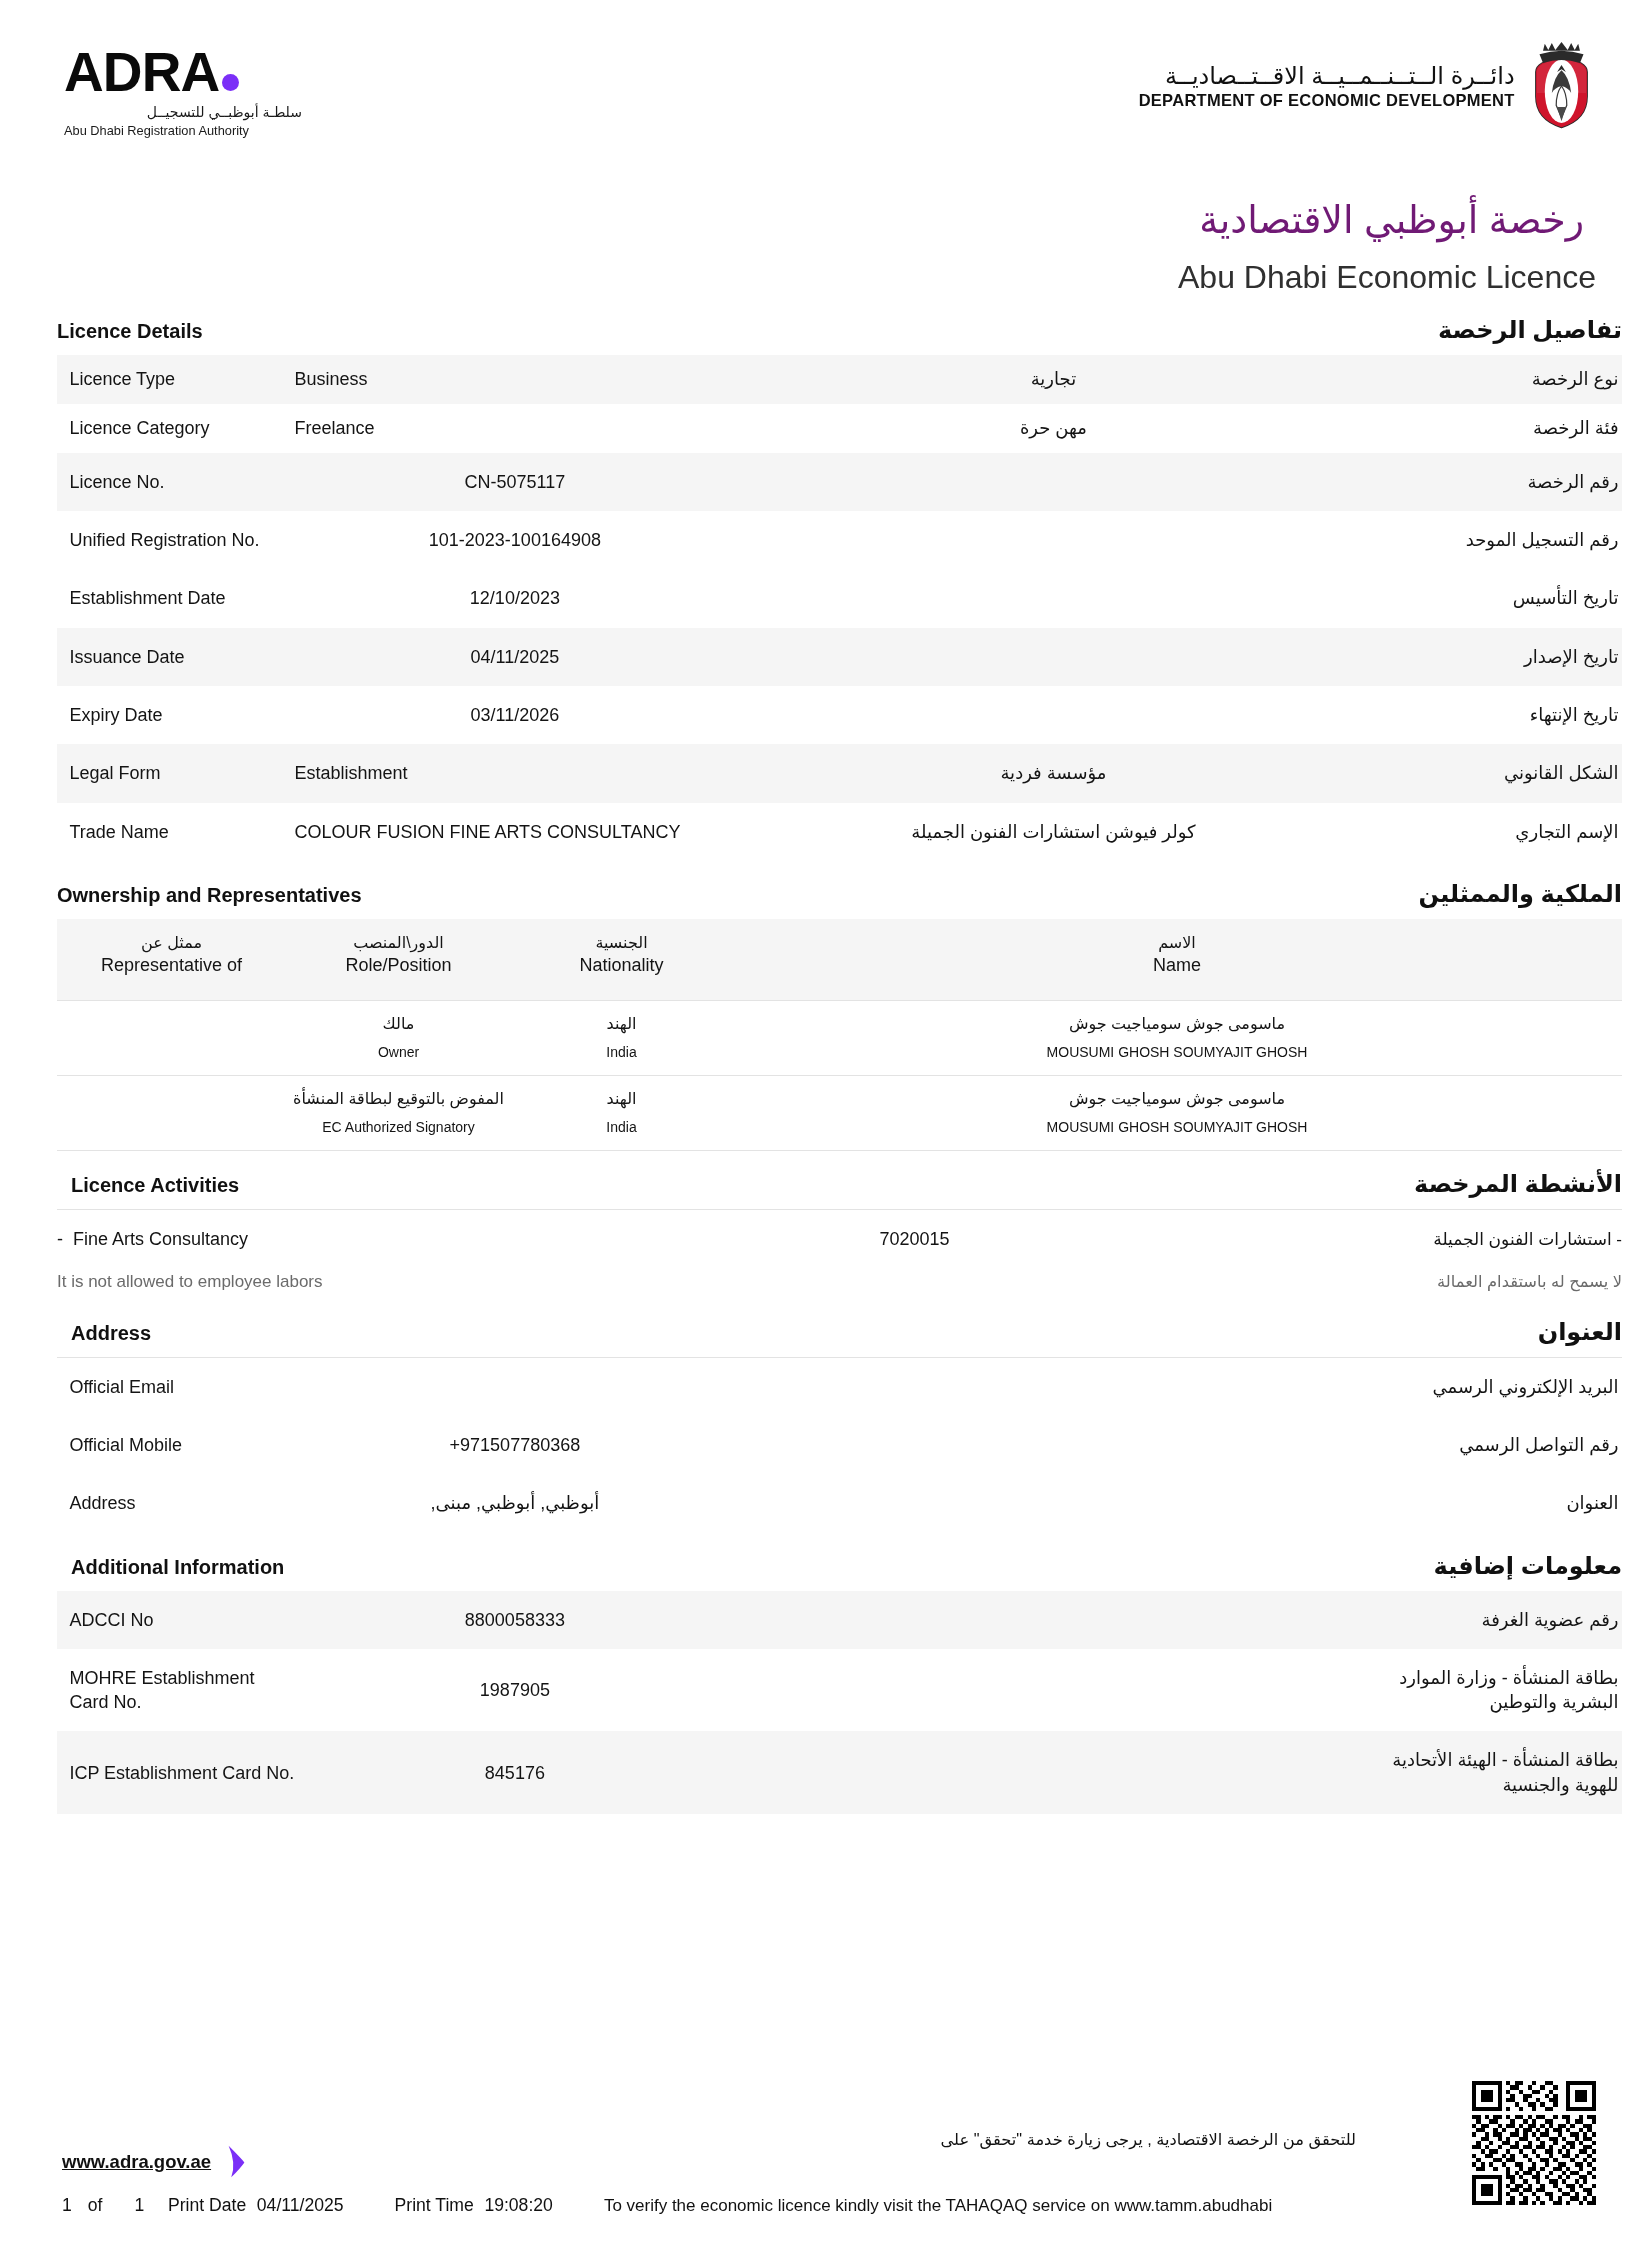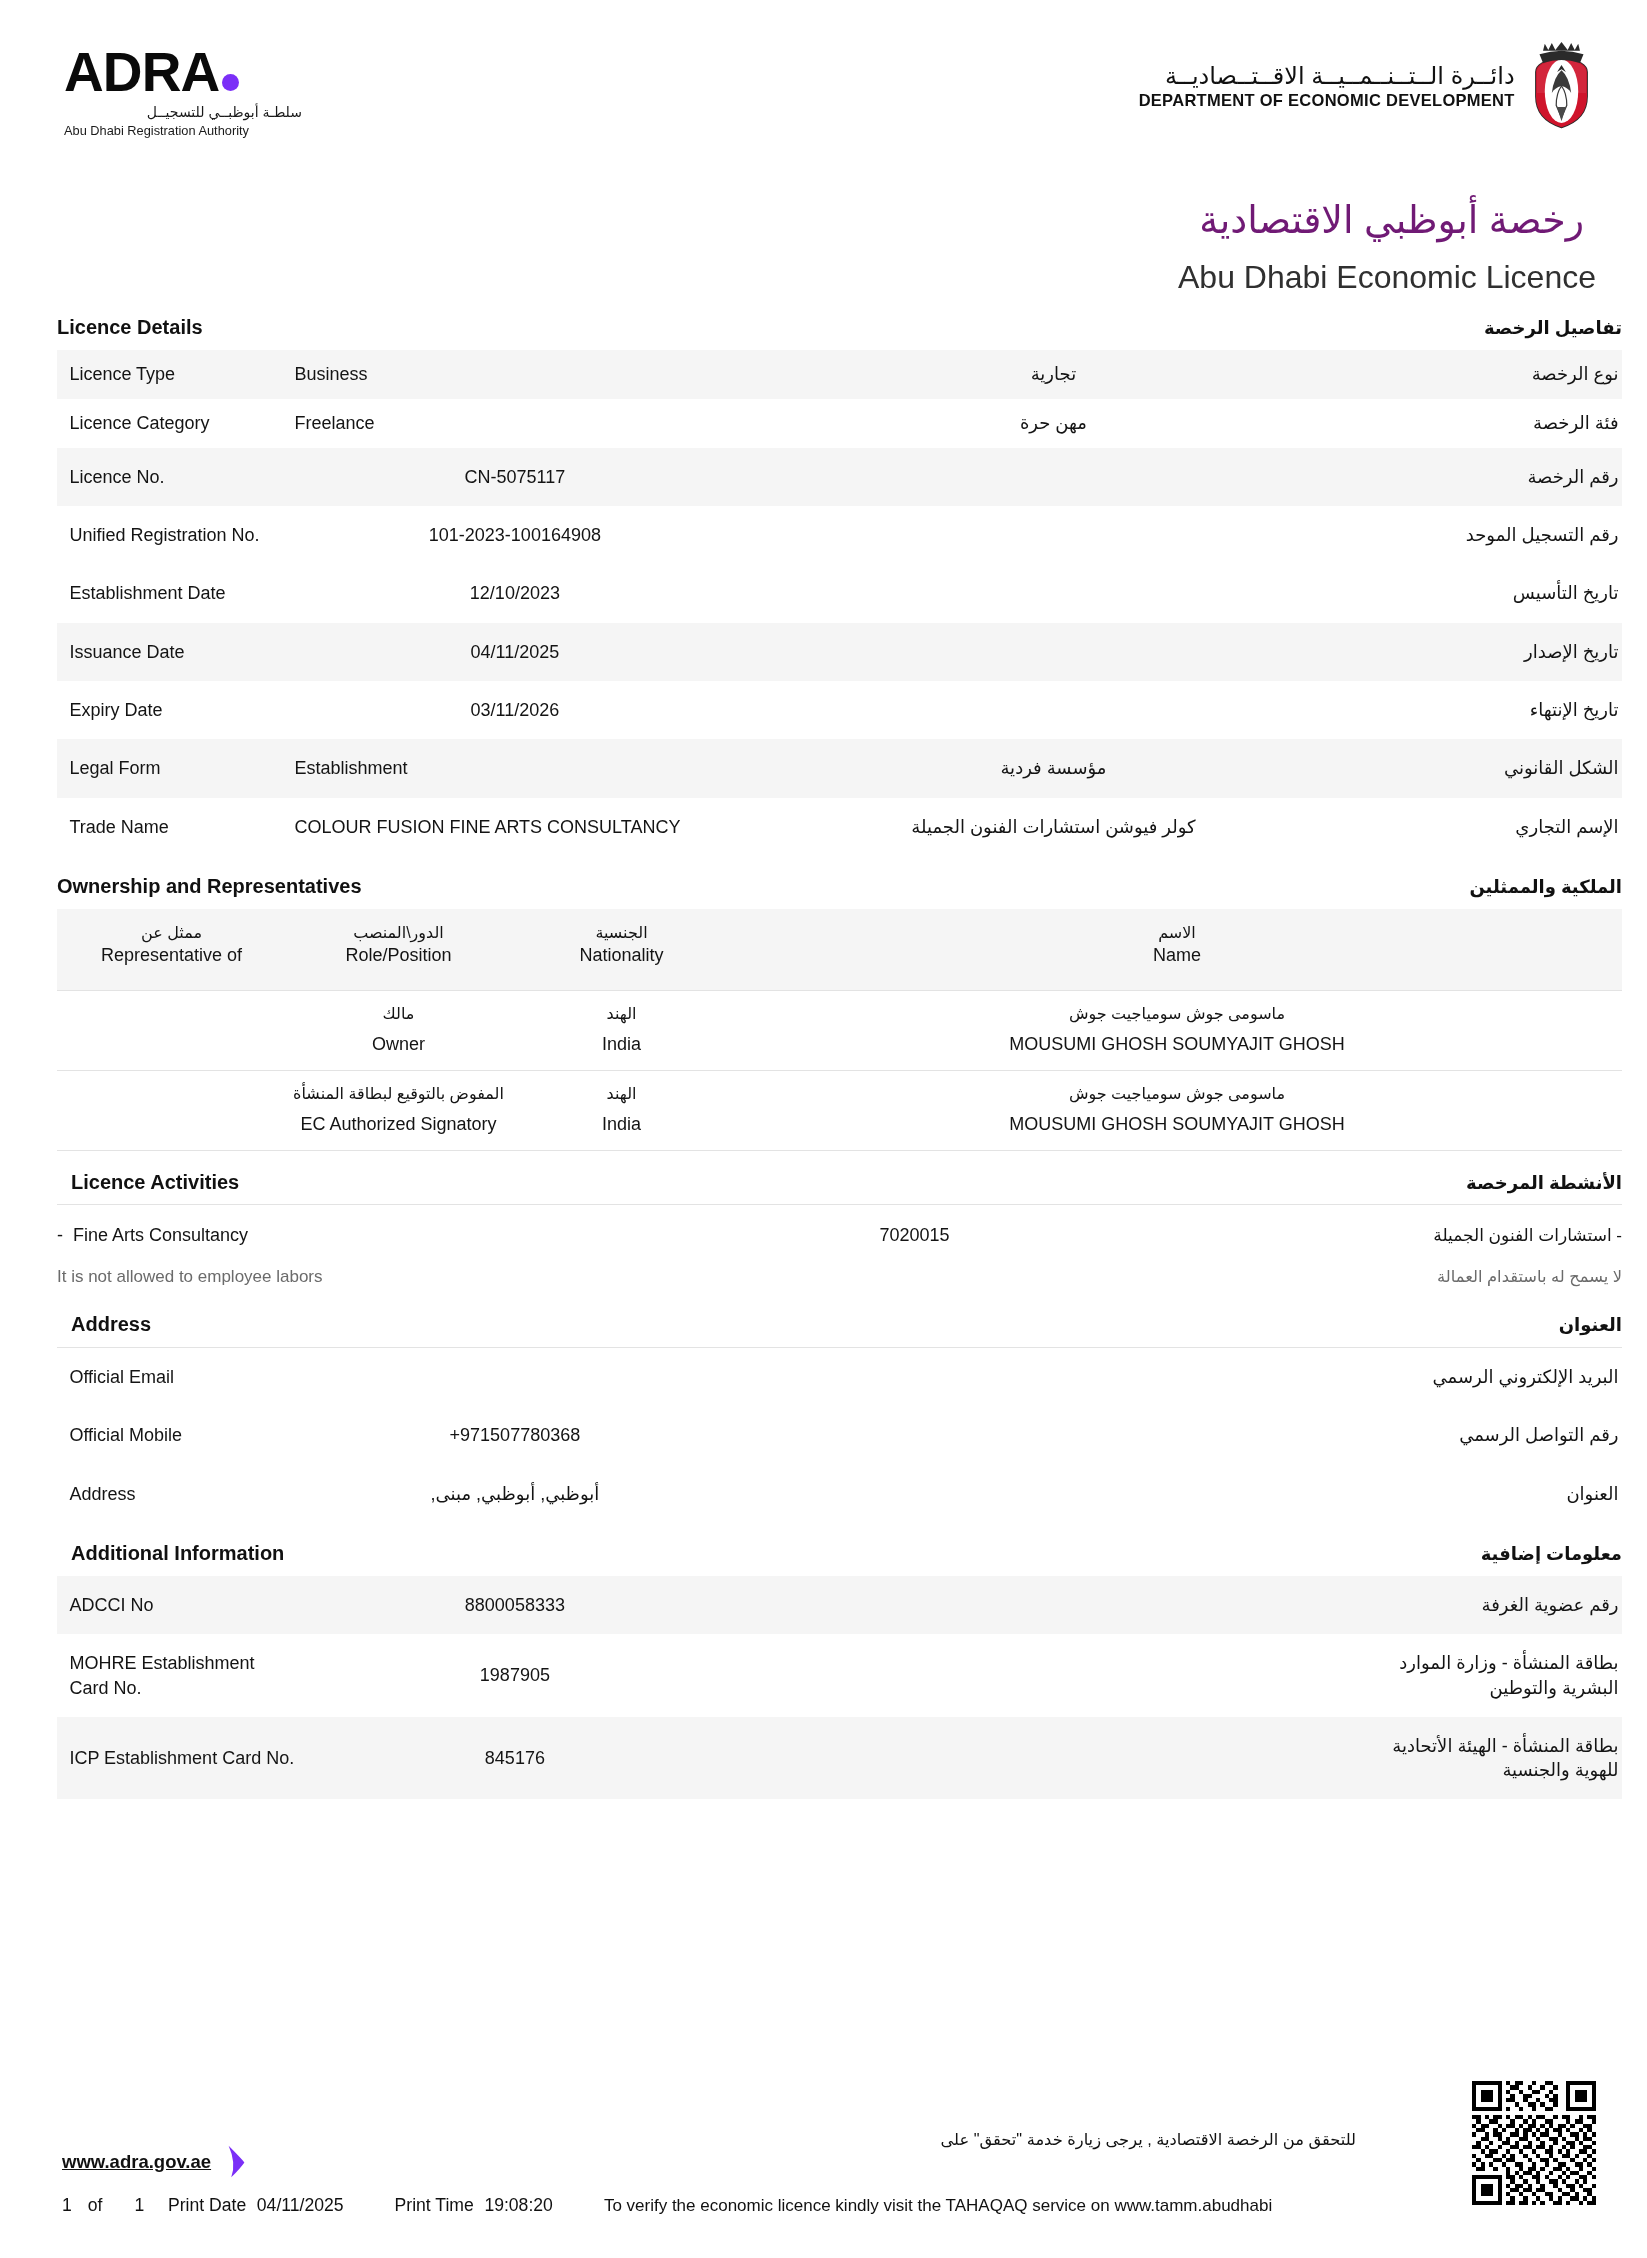--- a/index.html
+++ b/index.html
@@ -130,21 +130,21 @@
     align-items: baseline;
     padding: 19.4px 0 10.6px 0;
   }
   .section-head.indent { padding-left: 14px; padding-right: 0; }
   .section-title-en {
     font-size: 20px;
     font-weight: bold;
     color: #111;
   }
   .section-title-ar {
-    font-size: 18px;
+    font-size: 24px;
     font-weight: bold;
     color: #111;
     direction: rtl;
   }
 
   
   .kv-table {
     width: 100%;
     border-collapse: collapse;
     table-layout: fixed;
@@ -204,21 +204,21 @@
     border-bottom: 0.9px solid #e3e3e3;
   }
   .own-table tbody tr:first-child td { border-top: 0.9px solid #e3e3e3; }
   .own-cell-ar {
     font-size: 16px;
     direction: rtl;
     color: #141414;
     line-height: 1.45;
   }
   .own-cell-en {
-    font-size: 18px;
+    font-size: 14px;
     color: #141414;
     line-height: 1.3;
     margin-top: 8px;
   }
   .col-rep { width: 229px; }
   .col-role { width: 225px; }
   .col-nat { width: 221px; }
   .col-name { width: auto; }
 
   

